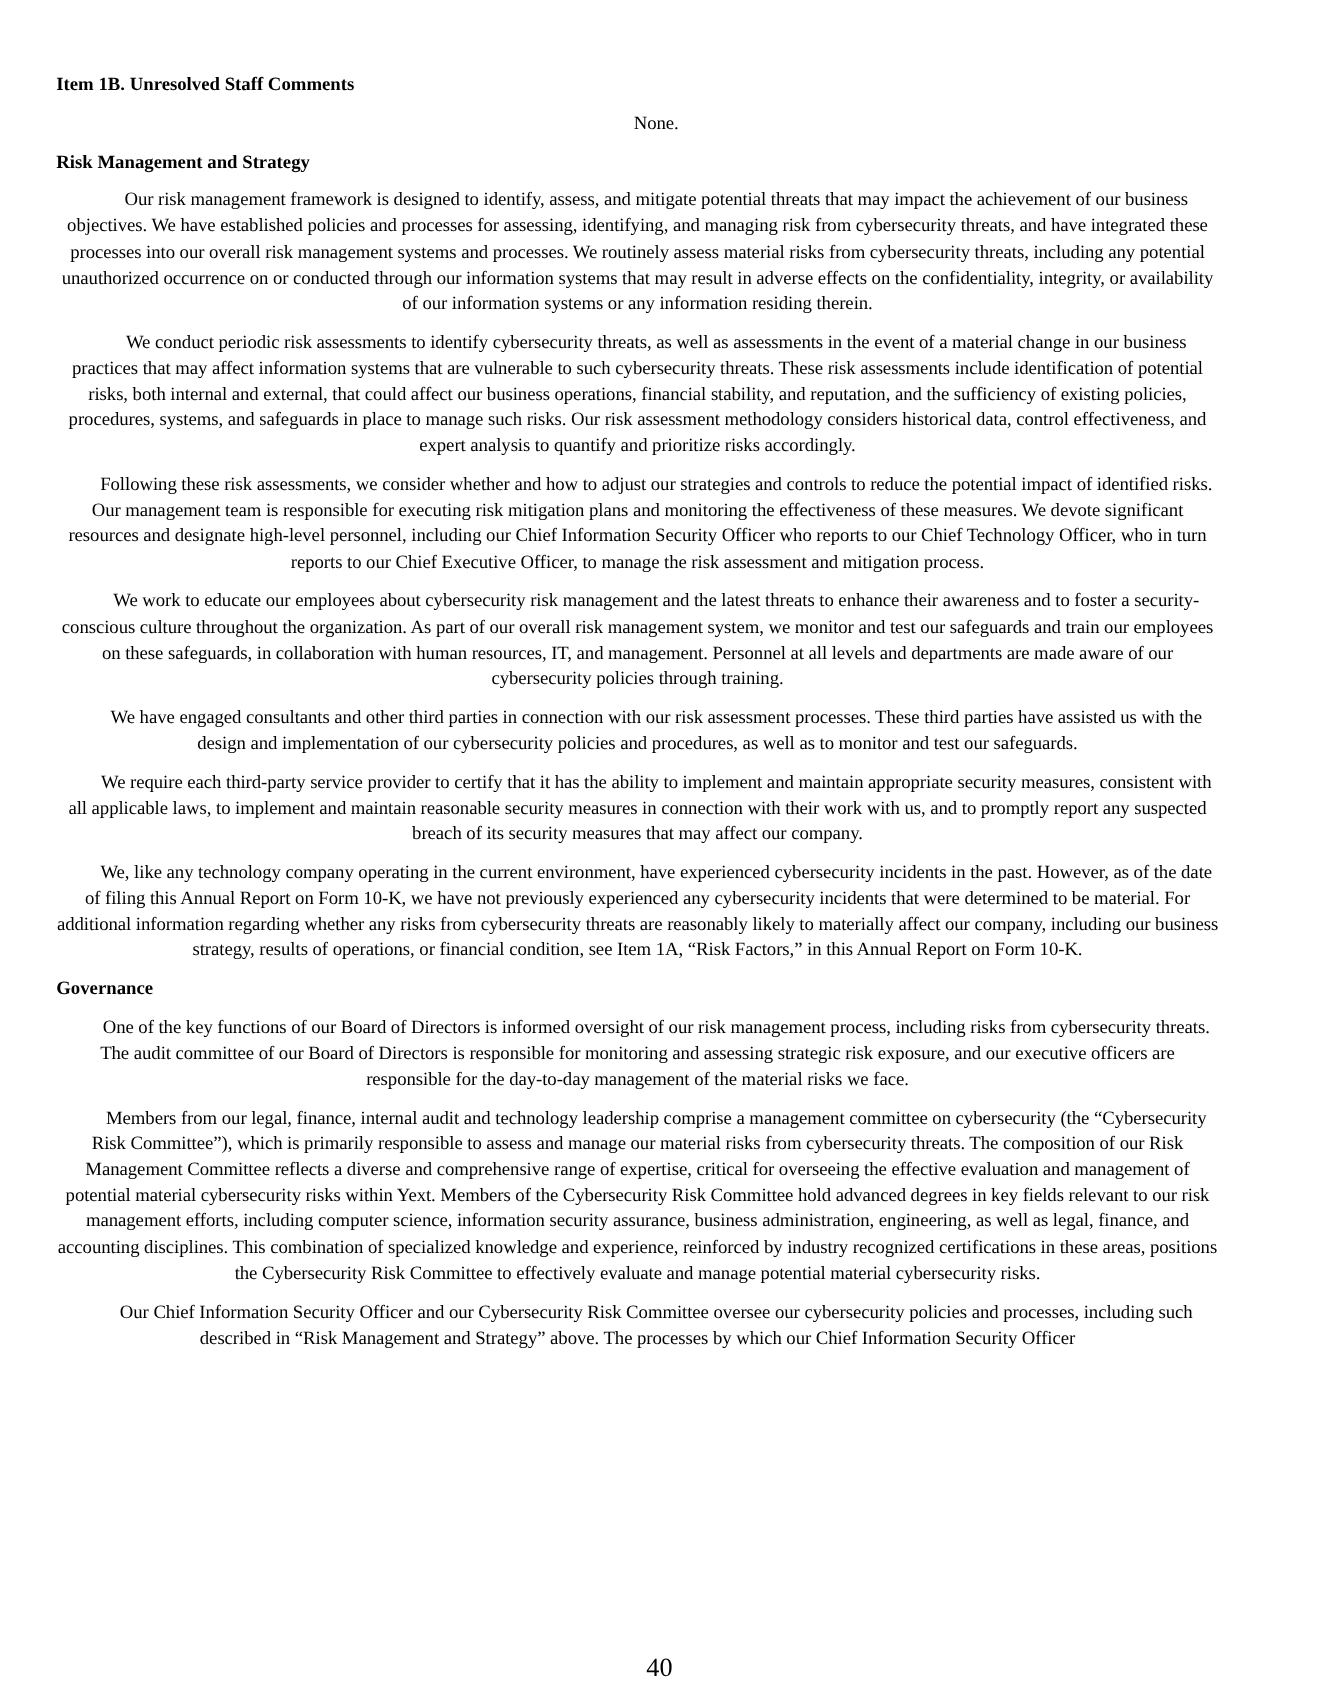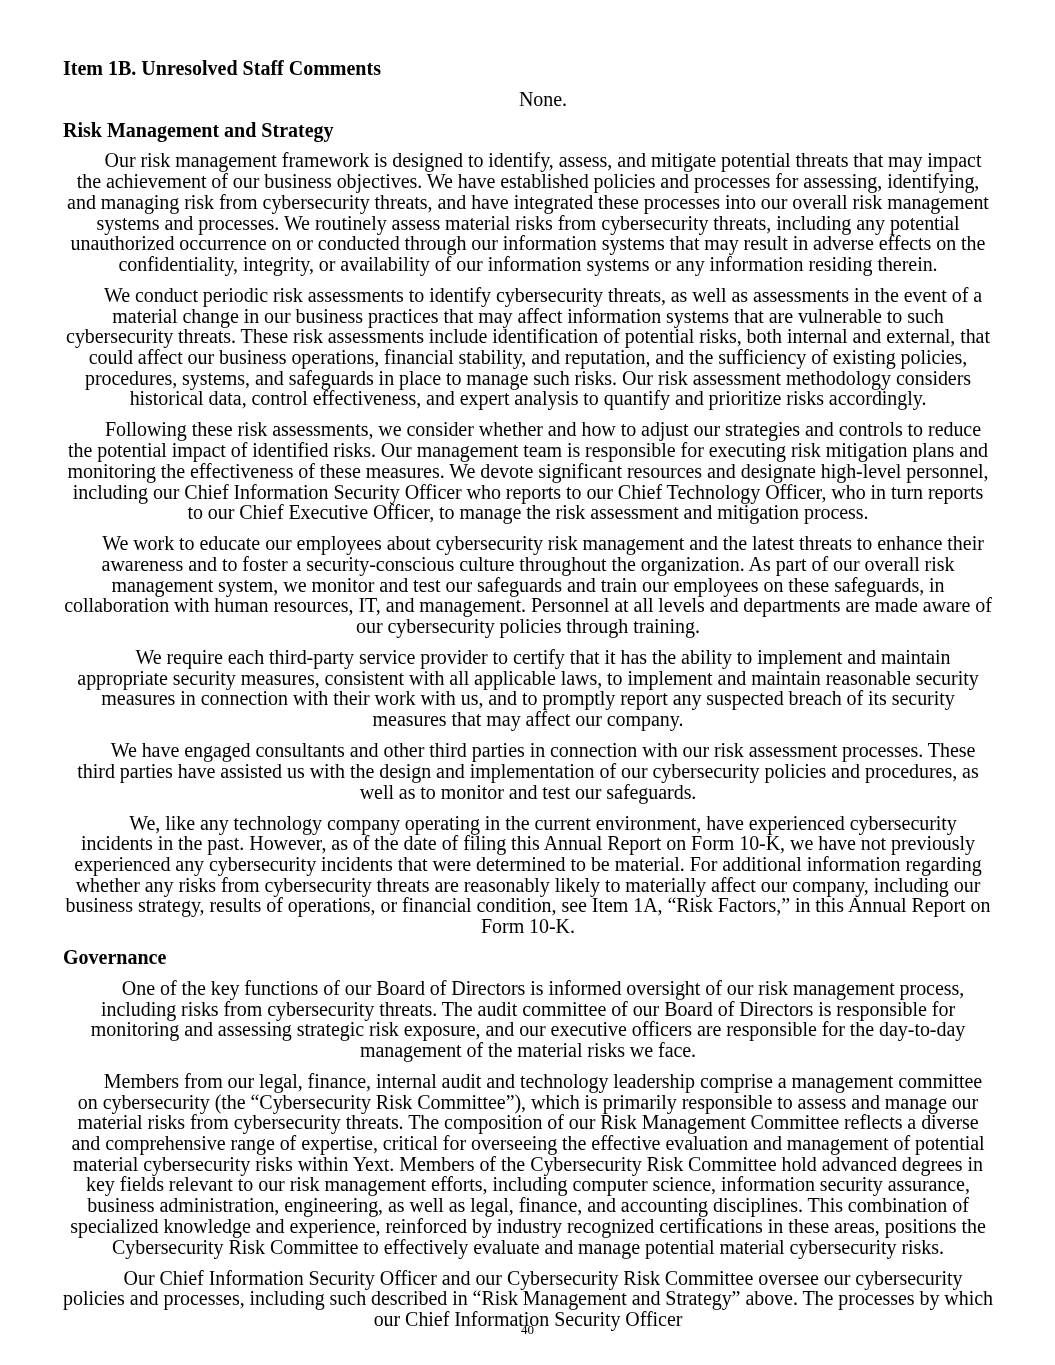--- a/index.html
+++ b/index.html
@@ -10,61 +10,61 @@
     body {
       width: 1055px;
       height: 1365px;
       position: relative;
       overflow: hidden;
       font-family: "Liberation Serif", "DejaVu Serif", serif;
       color: #000000;
     }
     .page {
       position: absolute;
-      left: 63px;
+      left: 45px;
       top: 58px;
       width: 930px;
-      font-size: 20px;
+      font-size: 15px;
       line-height: 20.7px;
     }
     .heading {
       font-weight: bold;
       margin: 0 0 10px 0;
       line-height: 20.7px;
     }
     .para {
       margin: 0 0 10.3px 0;
       text-indent: 30px;
       text-align: center;
       letter-spacing: -0.05px;
     }
     .page-number {
       position: absolute;
       left: 0;
       width: 1055px;
       top: 1322px;
       text-align: center;
-      font-size: 13px;
+      font-size: 21px;
     }
   </style>
 </head>
 <body>
 
 <div class="page">
   <div class="heading">Item 1B. Unresolved Staff Comments</div>
   <p class="para">None.</p>
 
 
   <div class="heading">Risk Management and Strategy</div>
   <p class="para">Our risk management framework is designed to identify, assess, and mitigate potential threats that may impact the achievement of our business objectives. We have established policies and processes for assessing, identifying, and managing risk from cybersecurity threats, and have integrated these processes into our overall risk management systems and processes. We routinely assess material risks from cybersecurity threats, including any potential unauthorized occurrence on or conducted through our information systems that may result in adverse effects on the confidentiality, integrity, or availability of our information systems or any information residing therein.</p>
   <p class="para">We conduct periodic risk assessments to identify cybersecurity threats, as well as assessments in the event of a material change in our business practices that may affect information systems that are vulnerable to such cybersecurity threats. These risk assessments include identification of potential risks, both internal and external, that could affect our business operations, financial stability, and reputation, and the sufficiency of existing policies, procedures, systems, and safeguards in place to manage such risks. Our risk assessment methodology considers historical data, control effectiveness, and expert analysis to quantify and prioritize risks accordingly.</p>
   <p class="para">Following these risk assessments, we consider whether and how to adjust our strategies and controls to reduce the potential impact of identified risks. Our management team is responsible for executing risk mitigation plans and monitoring the effectiveness of these measures. We devote significant resources and designate high-level personnel, including our Chief Information Security Officer who reports to our Chief Technology Officer, who in turn reports to our Chief Executive Officer, to manage the risk assessment and mitigation process.</p>
   <p class="para">We work to educate our employees about cybersecurity risk management and the latest threats to enhance their awareness and to foster a security-conscious culture throughout the organization. As part of our overall risk management system, we monitor and test our safeguards and train our employees on these safeguards, in collaboration with human resources, IT, and management. Personnel at all levels and departments are made aware of our cybersecurity policies through training.</p>
+  <p class="para">We have engaged consultants and other third parties in connection with our risk assessment processes. These third parties have assisted us with the design and implementation of our cybersecurity policies and procedures, as well as to monitor and test our safeguards.</p>
   <p class="para">We require each third-party service provider to certify that it has the ability to implement and maintain appropriate security measures, consistent with all applicable laws, to implement and maintain reasonable security measures in connection with their work with us, and to promptly report any suspected breach of its security measures that may affect our company.</p>
-  <p class="para">We have engaged consultants and other third parties in connection with our risk assessment processes. These third parties have assisted us with the design and implementation of our cybersecurity policies and procedures, as well as to monitor and test our safeguards.</p>
   <p class="para">We, like any technology company operating in the current environment, have experienced cybersecurity incidents in the past. However, as of the date of filing this Annual Report on Form 10-K, we have not previously experienced any cybersecurity incidents that were determined to be material. For additional information regarding whether any risks from cybersecurity threats are reasonably likely to materially affect our company, including our business strategy, results of operations, or financial condition, see Item 1A, “Risk Factors,” in this Annual Report on Form 10-K.</p>
 
   <div class="heading">Governance</div>
   <p class="para">One of the key functions of our Board of Directors is informed oversight of our risk management process, including risks from cybersecurity threats. The audit committee of our Board of Directors is responsible for monitoring and assessing strategic risk exposure, and our executive officers are responsible for the day-to-day management of the material risks we face.</p>
   <p class="para">Members from our legal, finance, internal audit and technology leadership comprise a management committee on cybersecurity (the “Cybersecurity Risk Committee”), which is primarily responsible to assess and manage our material risks from cybersecurity threats. The composition of our Risk Management Committee reflects a diverse and comprehensive range of expertise, critical for overseeing the effective evaluation and management of potential material cybersecurity risks within Yext. Members of the Cybersecurity Risk Committee hold advanced degrees in key fields relevant to our risk management efforts, including computer science, information security assurance, business administration, engineering, as well as legal, finance, and accounting disciplines. This combination of specialized knowledge and experience, reinforced by industry recognized certifications in these areas, positions the Cybersecurity Risk Committee to effectively evaluate and manage potential material cybersecurity risks.</p>
   <p class="para">Our Chief Information Security Officer and our Cybersecurity Risk Committee oversee our cybersecurity policies and processes, including such described in “Risk Management and Strategy” above. The processes by which our Chief Information Security Officer</p>
 </div>
 
 <div class="page-number">40</div>
 

